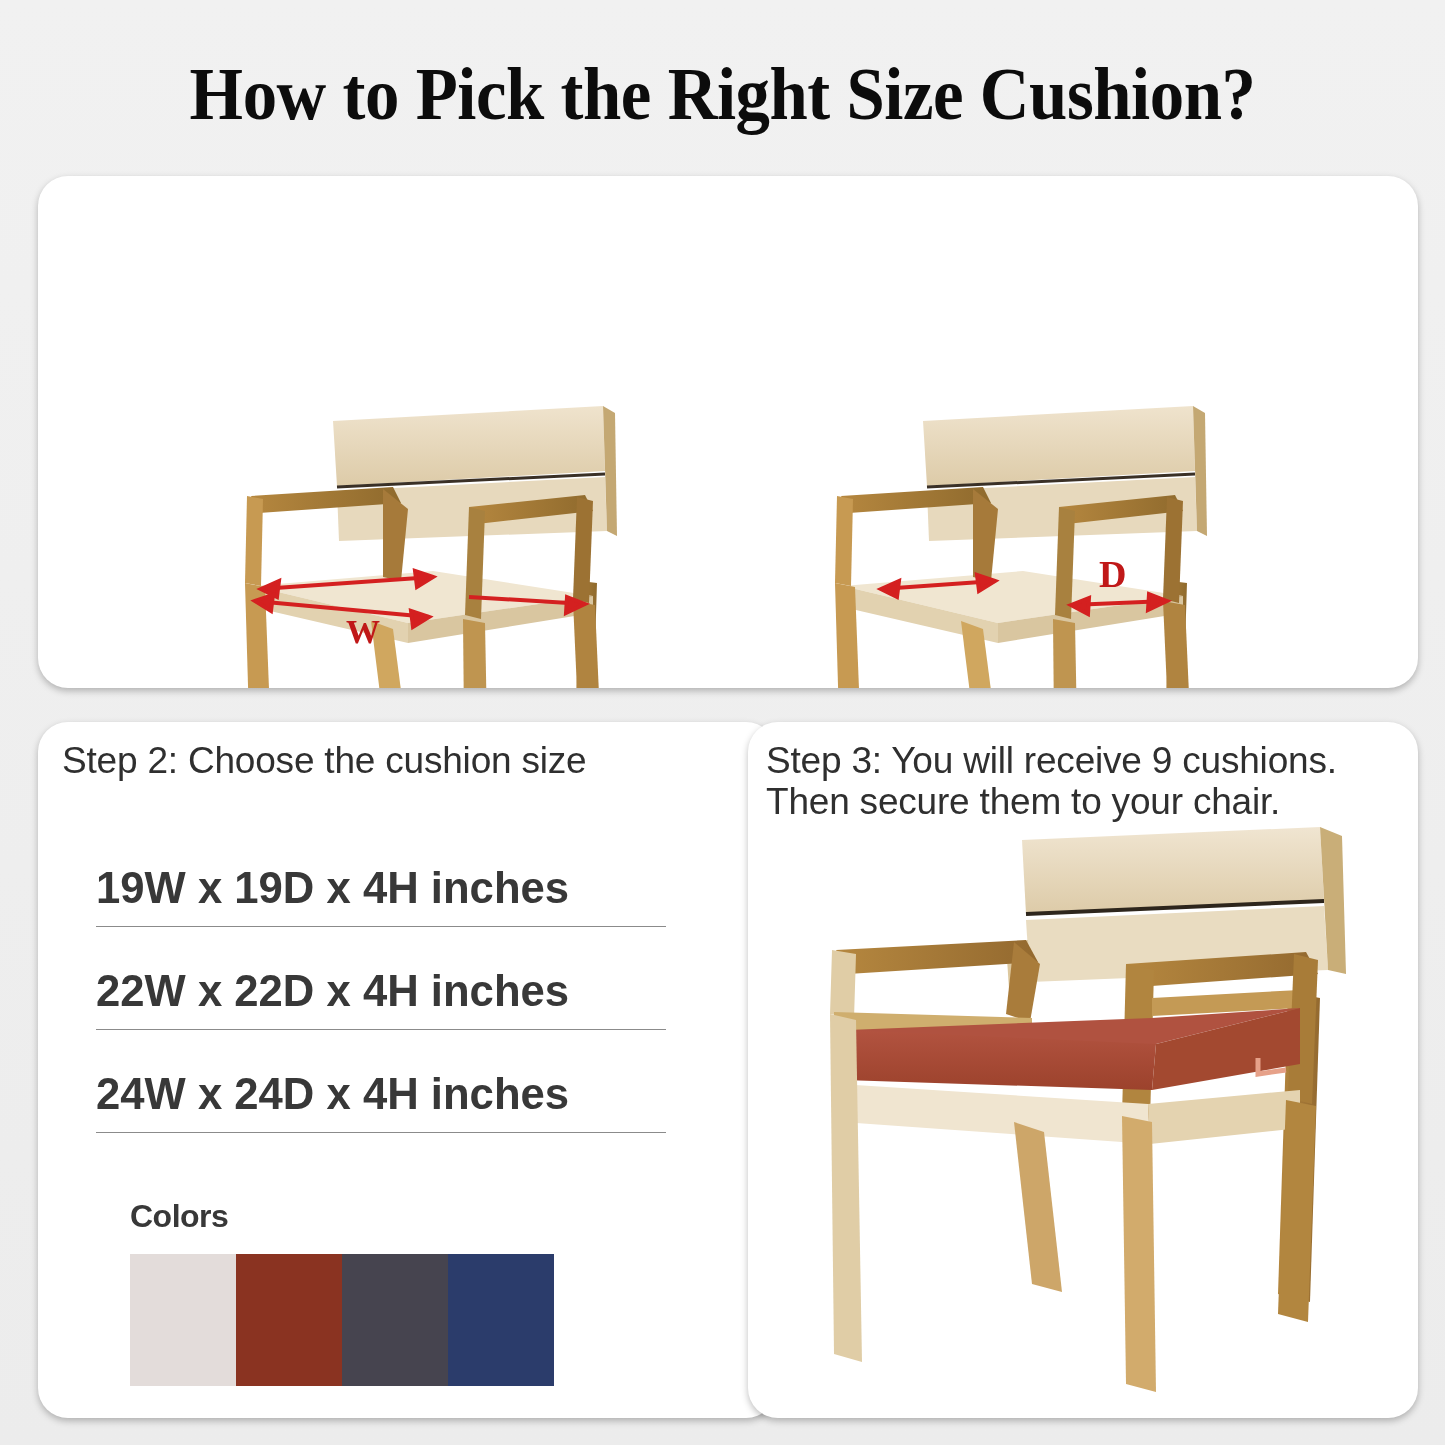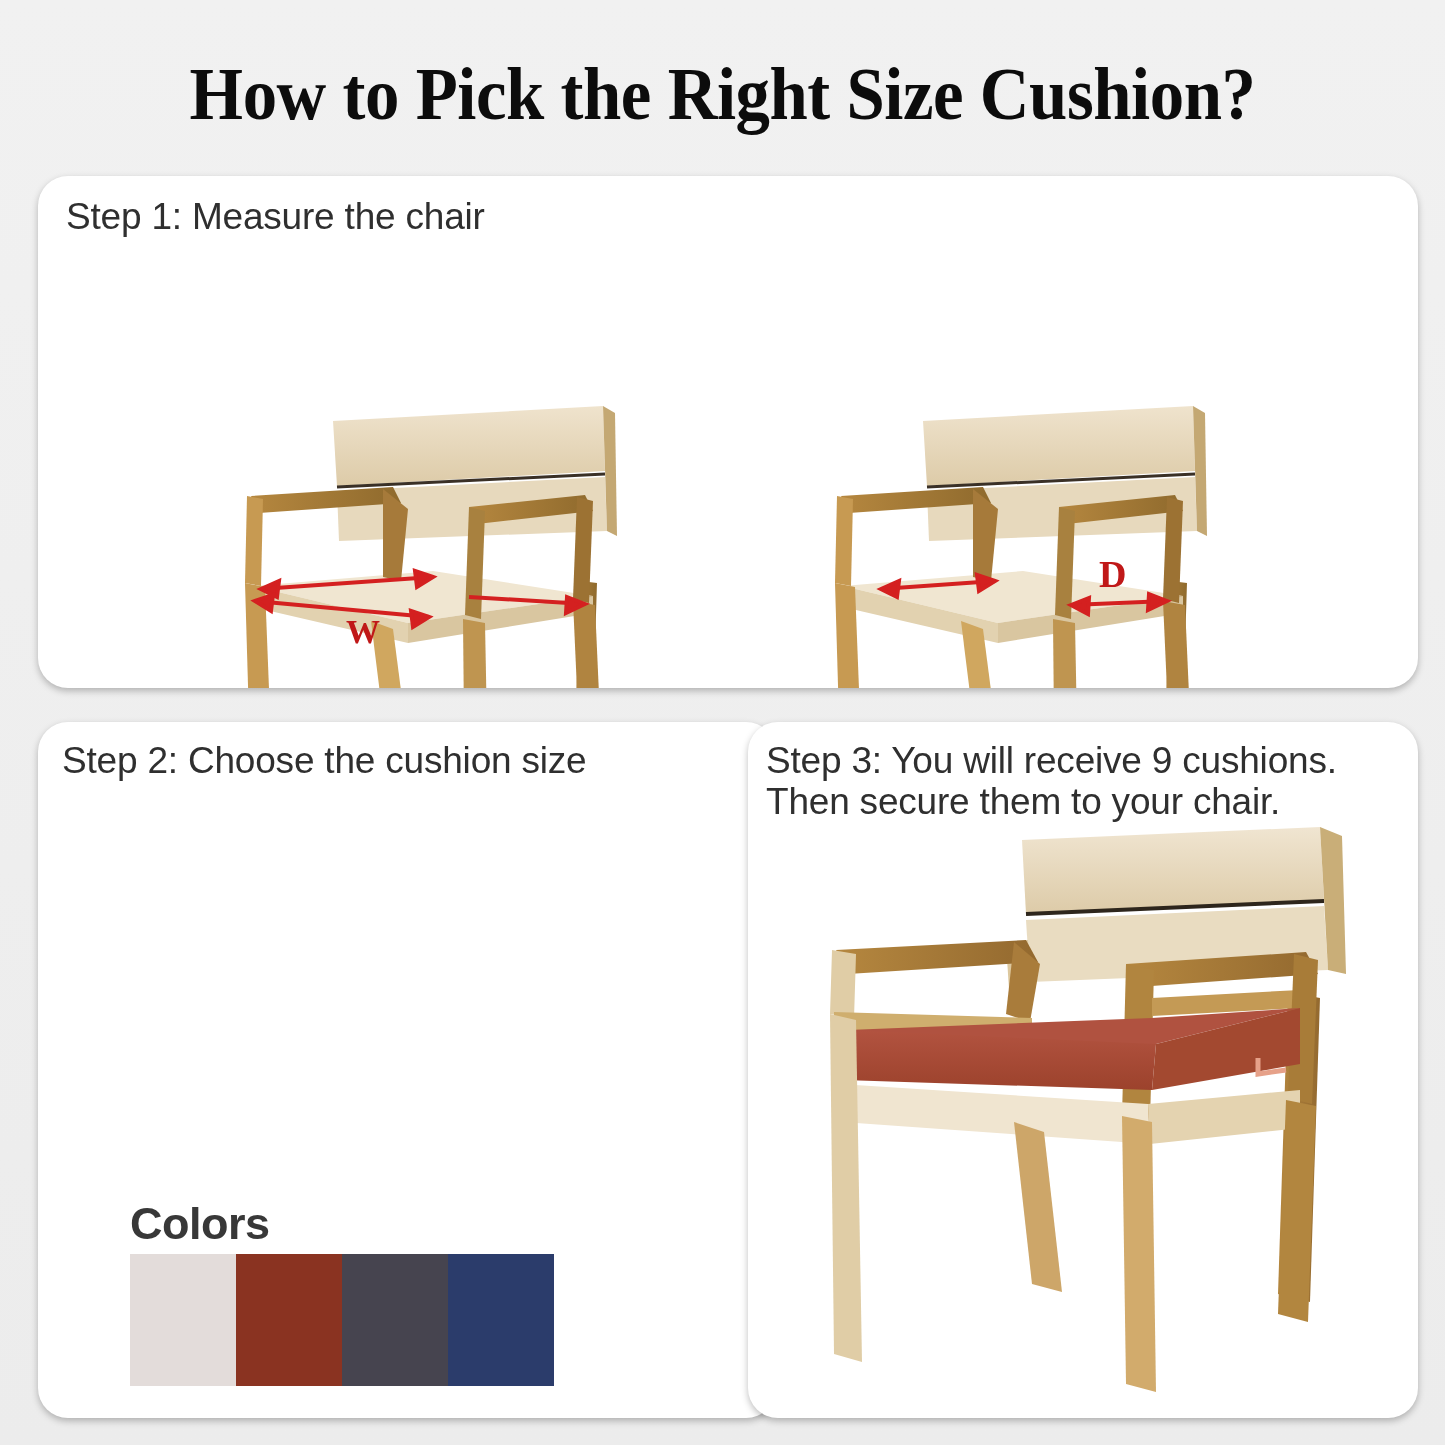--- a/index.html
+++ b/index.html
@@ -77,21 +77,21 @@
   .size-rule {
     margin-top: 12px;
     height: 1px;
     background: #8b8b8b;
     width: 100%;
   }
   .colors-label {
     position: absolute;
     left: 92px; top: 476px;
     font-family: "Liberation Sans Narrow","Liberation Sans", sans-serif;
-    font-size: 45px;
+    font-size: 32px;
     font-weight: bold;
     color: #383838;
     letter-spacing: -0.5px;
   }
   #swatch-strip { left: 92px; top: 532px; position: absolute; display: flex; }
   .swatch { width: 106px; height: 132px; }
 
   
   .chair-wrap { position: absolute; }
   #chair-w { left: 195px;  top: 215px; width: 420px; height: 450px; }
@@ -100,21 +100,20 @@
   svg { display: block; }
 </style>
 </head>
 <body>
 
 <div id="page">
 
   <div class="title">How to Pick the Right Size Cushion?</div>
 
   <div class="card" id="card-step1">
-    <div class="step-heading" id="h1">Step 1: Measure the chair</div>
 
     <div class="chair-wrap" id="chair-w">
       <svg viewBox="0 0 420 450" width="420" height="450">
         <defs>
           <linearGradient id="gLight" x1="0" y1="0" x2="0" y2="1">
             <stop offset="0%" stop-color="#efe3cd"></stop>
               <stop offset="100%" stop-color="#ddcba8"></stop>
           </linearGradient>
           <linearGradient id="gDark" x1="0" y1="0" x2="1" y2="0">
             <stop offset="0%" stop-color="#b5873f"></stop>
@@ -194,20 +193,34 @@
           <polygon points="344,210 326,203 325,219"></polygon>
         </g>
         <text x="276" y="196" fill="#c01818" font-family="Liberation Serif, serif" font-size="38" font-weight="bold">D</text>
       </svg>
     </div>
   </div>
 
   <div class="card" id="card-step2">
     <div class="step-heading" id="h2">Step 2: Choose the cushion size</div>
 
+    <div class="size-list">
+      <div class="size-row">
+        <span class="size-text">19W x 19D x 4H inches</span>
+        <div class="size-rule"></div>
+      </div>
+      <div class="size-row">
+        <span class="size-text">22W x 22D x 4H inches</span>
+        <div class="size-rule"></div>
+      </div>
+      <div class="size-row">
+        <span class="size-text">24W x 24D x 4H inches</span>
+        <div class="size-rule"></div>
+      </div>
+    </div>
 
     <div class="colors-label">Colors</div>
 
     <div id="swatch-strip">
       <div class="swatch" id="sw0" style="background: rgb(227, 220, 218);"></div>
       <div class="swatch" id="sw1" style="background: rgb(138, 51, 33);"></div>
       <div class="swatch" id="sw2" style="background: rgb(70, 68, 79);"></div>
       <div class="swatch" id="sw3" style="background: rgb(43, 60, 107);"></div>
     </div>
   </div>

